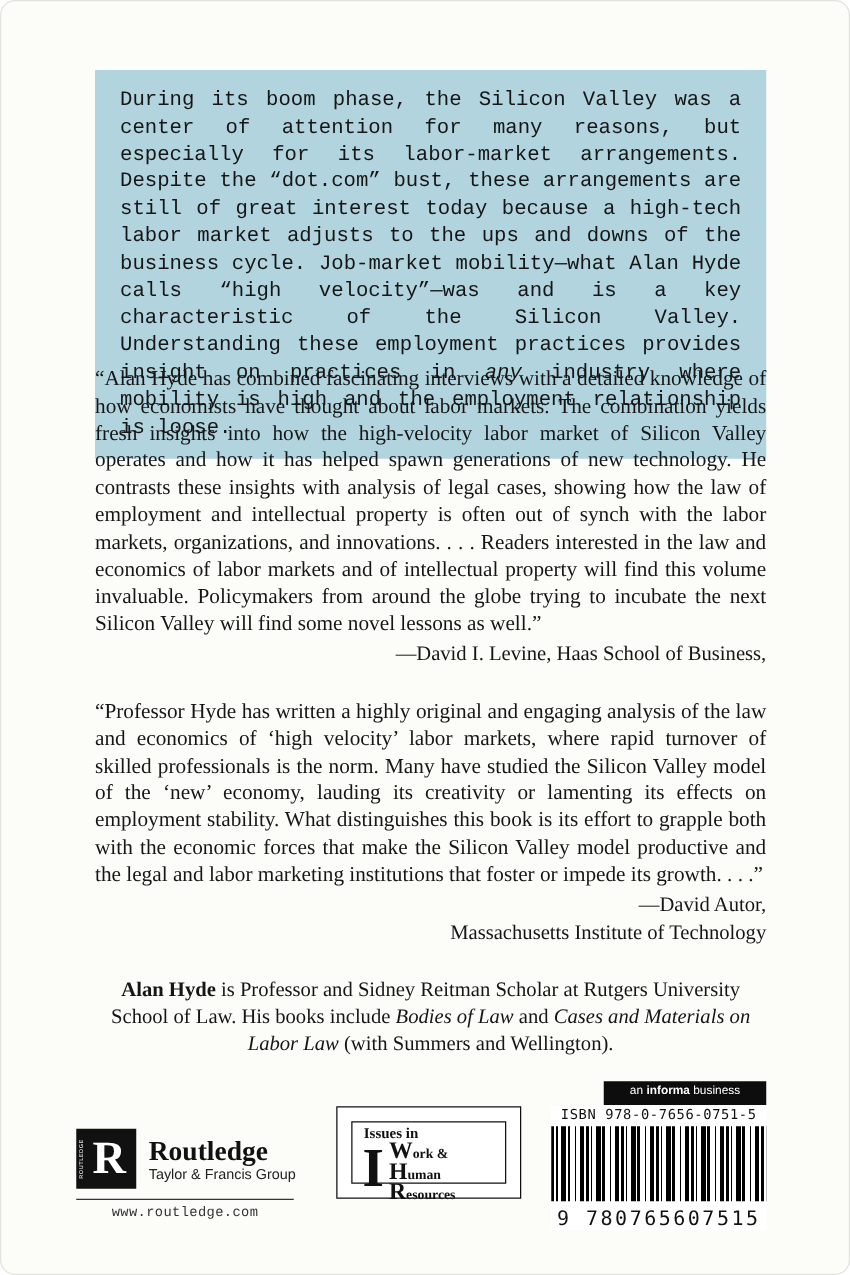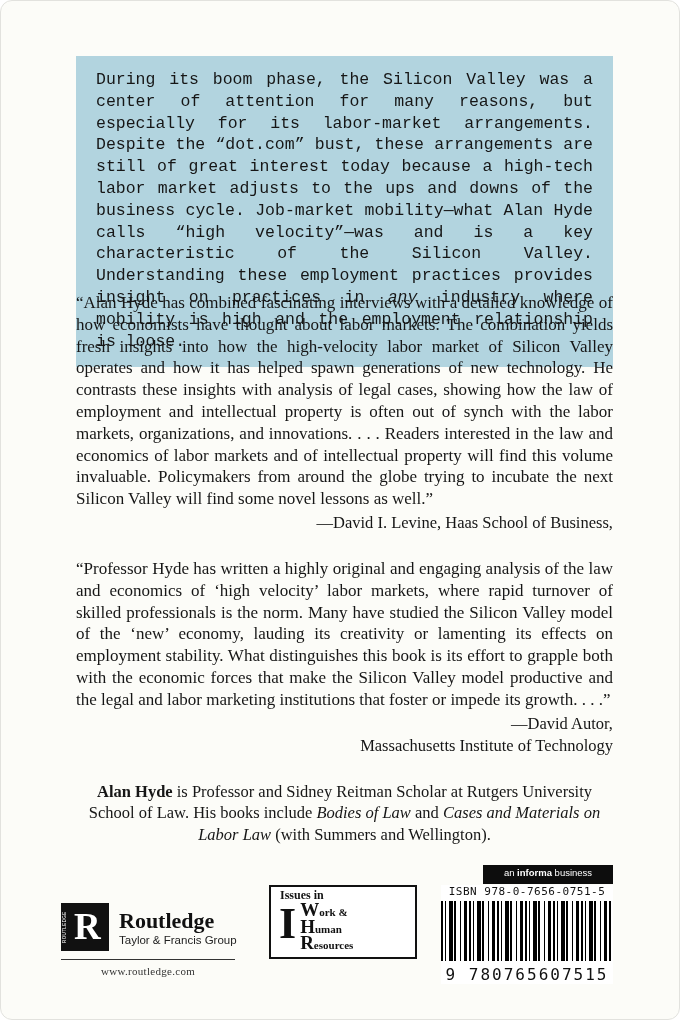--- a/index.html
+++ b/index.html
@@ -38,25 +38,25 @@
     writing-mode:vertical-rl;transform:rotate(180deg);text-align:center;
   }
   .r-glyph{
     position:absolute;left:13px;top:3px;color:#ffffff;
     font-family:"Liberation Serif",serif;font-size:37px;font-weight:bold;line-height:42px;
   }
   .r-text{margin-left:10px;}
   .r-name{font-family:"Liberation Serif",serif;font-size:22px;font-weight:bold;color:#111;line-height:25px;}
   .r-tagline{font-family:"Liberation Sans",sans-serif;font-size:11.5px;color:#222;margin-top:1px;}
   .r-divider{margin-top:8px;border-top:1.5px solid #333;width:174px;}
-  .r-url{margin-top:5px;width:174px;text-align:center;font-family:Liberation Serif, serif;font-size:11px;color:#333;letter-spacing:0.3px;}
+  .r-url{margin-top:5px;width:174px;text-align:center;font-family:Liberation Mono, monospace;font-size:11px;color:#333;letter-spacing:0.3px;}
   
   .iwhr{
     position:absolute;left:268px;top:884px;width:148px;height:74px;
-    border:1.5px solid #111;padding:0;background:#fff;box-sizing:border-box;
+    border:1.5px solid #111;padding:11px;background:#fff;box-sizing:border-box;
   }
   .iwhr-inner{border:1px solid #111;width:100%;height:100%;box-sizing:border-box;padding:1px 6px 2px 8px;font-family:"Liberation Serif",serif;color:#111;}
   .iwhr-line1{font-size:12px;font-weight:bold;margin-left:1px;}
   .iwhr-main{display:flex;align-items:flex-start;}
   .iwhr-bigI{font-size:44px;line-height:42px;font-weight:bold;margin-right:4px;}
   .iwhr-rows{display:flex;flex-direction:column;}
   .iwhr-rows .row{display:flex;align-items:baseline;line-height:14.5px;}
   .iwhr-rows .big{font-size:19px;font-weight:bold;}
   .iwhr-rows .small{font-size:11px;font-weight:bold;}
   

